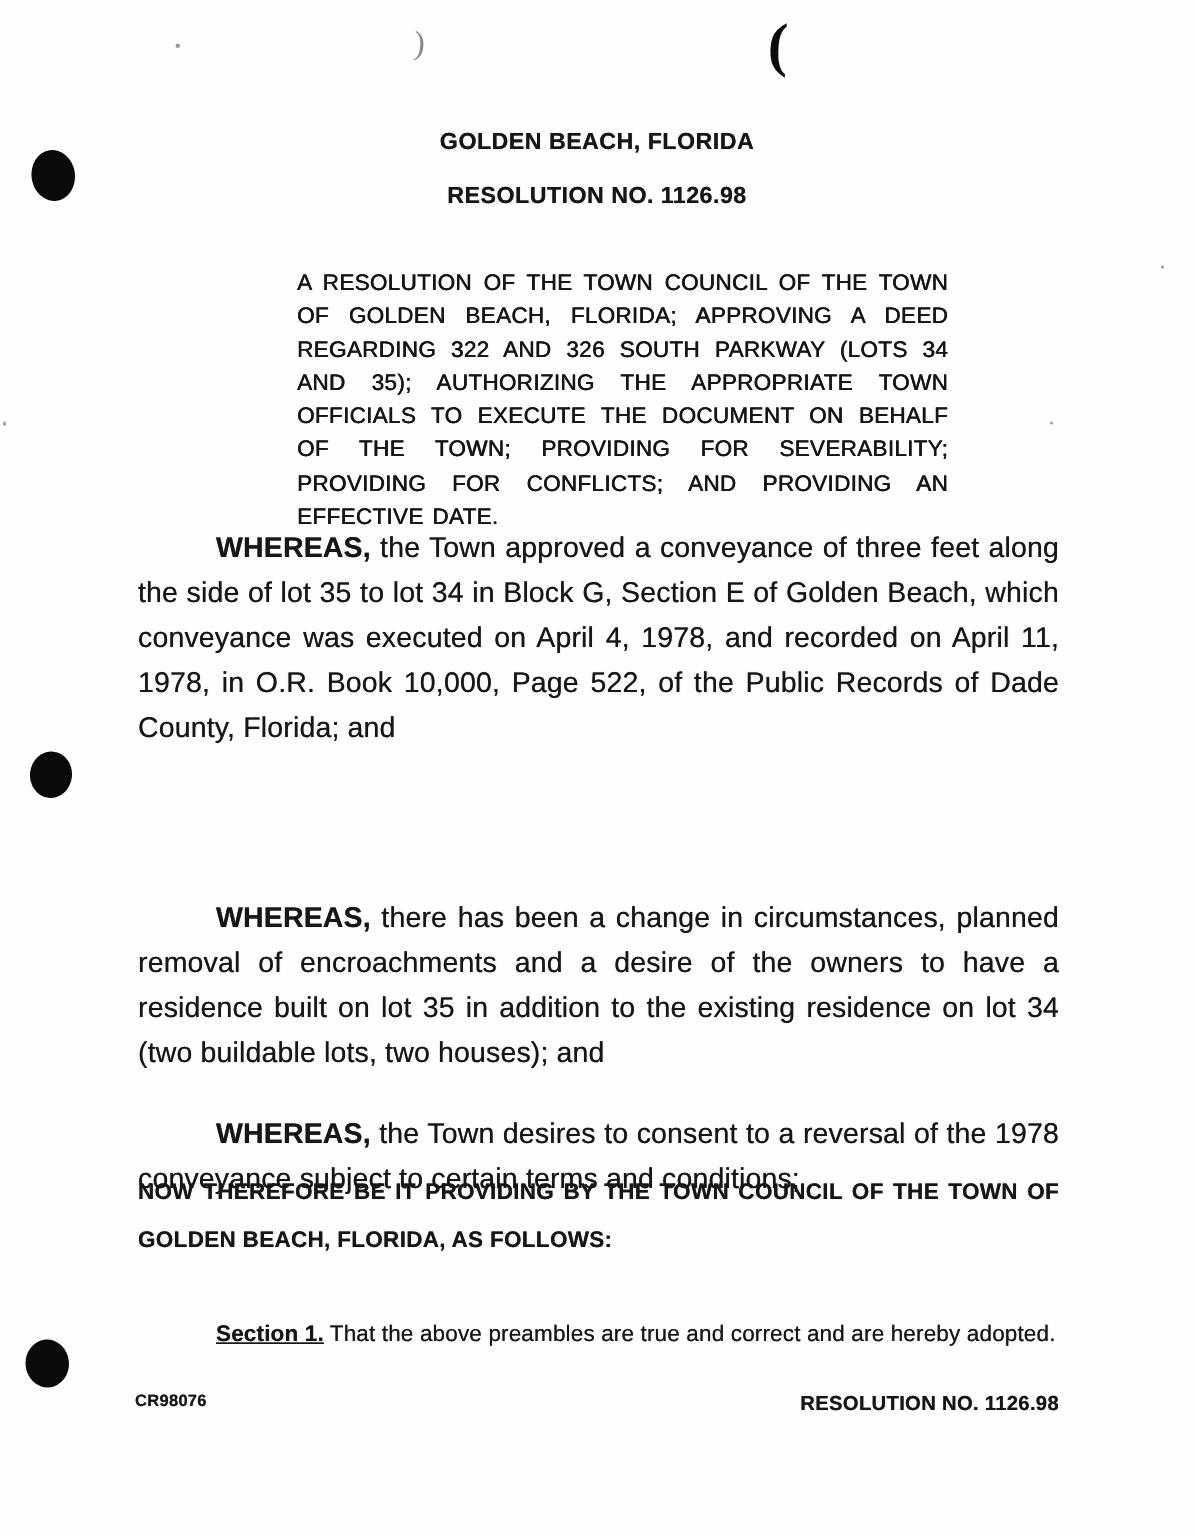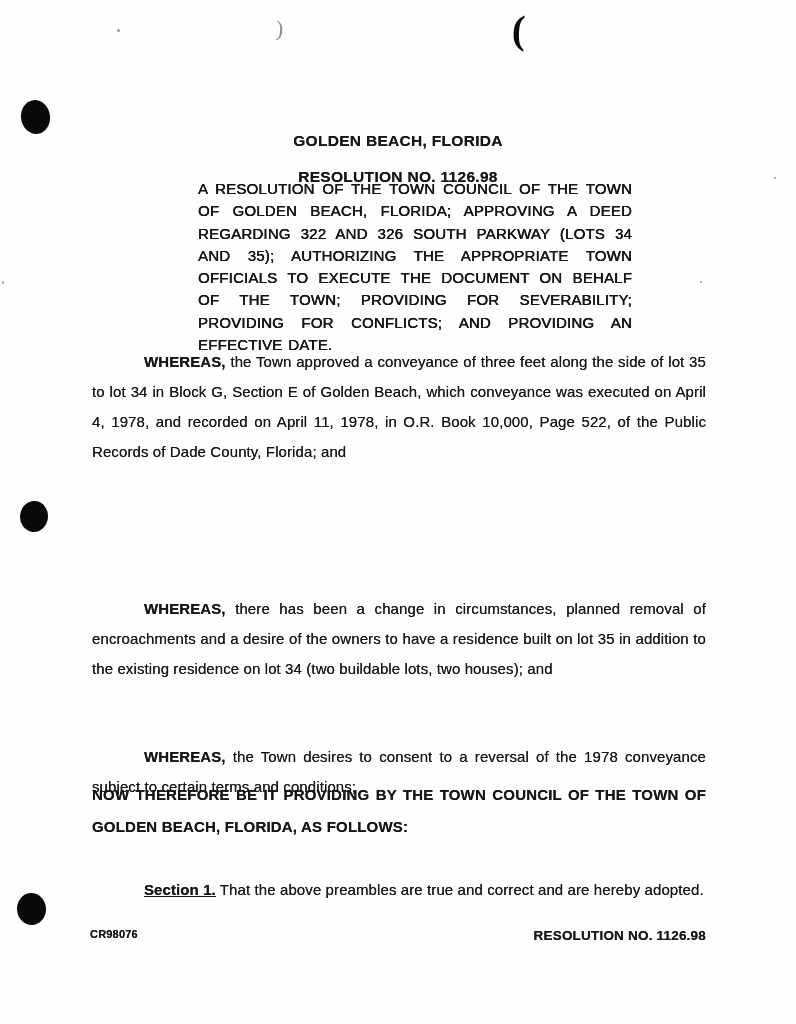--- a/index.html
+++ b/index.html
@@ -52,42 +52,41 @@
   .speck3 { left: 700px; top: 281px; width: 2px; height: 2px; }
   .speck4 { left: 2px; top: 281px; width: 2px; height: 3px; }
 
   .center-title {
     position: absolute;
     left: 0; right: 0;
     text-align: center;
     font-weight: 700;
     font-size: 15.5px;
     letter-spacing: 0.3px;
-    margin-top: 46px;
   }
   .title1 { top: 86px; }
   .title2 { top: 122px; }
 
   .preamble {
     position: absolute;
     left: 198px; top: 178px;
     width: 434px;
     font-size: 15px;
     line-height: 22.3px;
     text-align: justify;
     letter-spacing: 0.2px;
     word-spacing: 1.5px;
     text-shadow: 0.35px 0 0 currentColor, 0 0 0.4px rgba(20,20,20,0.8);
   }
 
   .body-par {
     position: absolute;
     left: 92px;
     width: 614px;
-    font-size: 15px;
+    font-size: 19px;
     line-height: 30px;
     text-align: justify;
     text-indent: 52px;
     letter-spacing: 0.1px;
   }
   .w1 { top: 332px; }
   .w2 { top: 474px; }
   .w3 { top: 579px; }
   .w4 { top: 699px; margin-top: 43px; }
 

